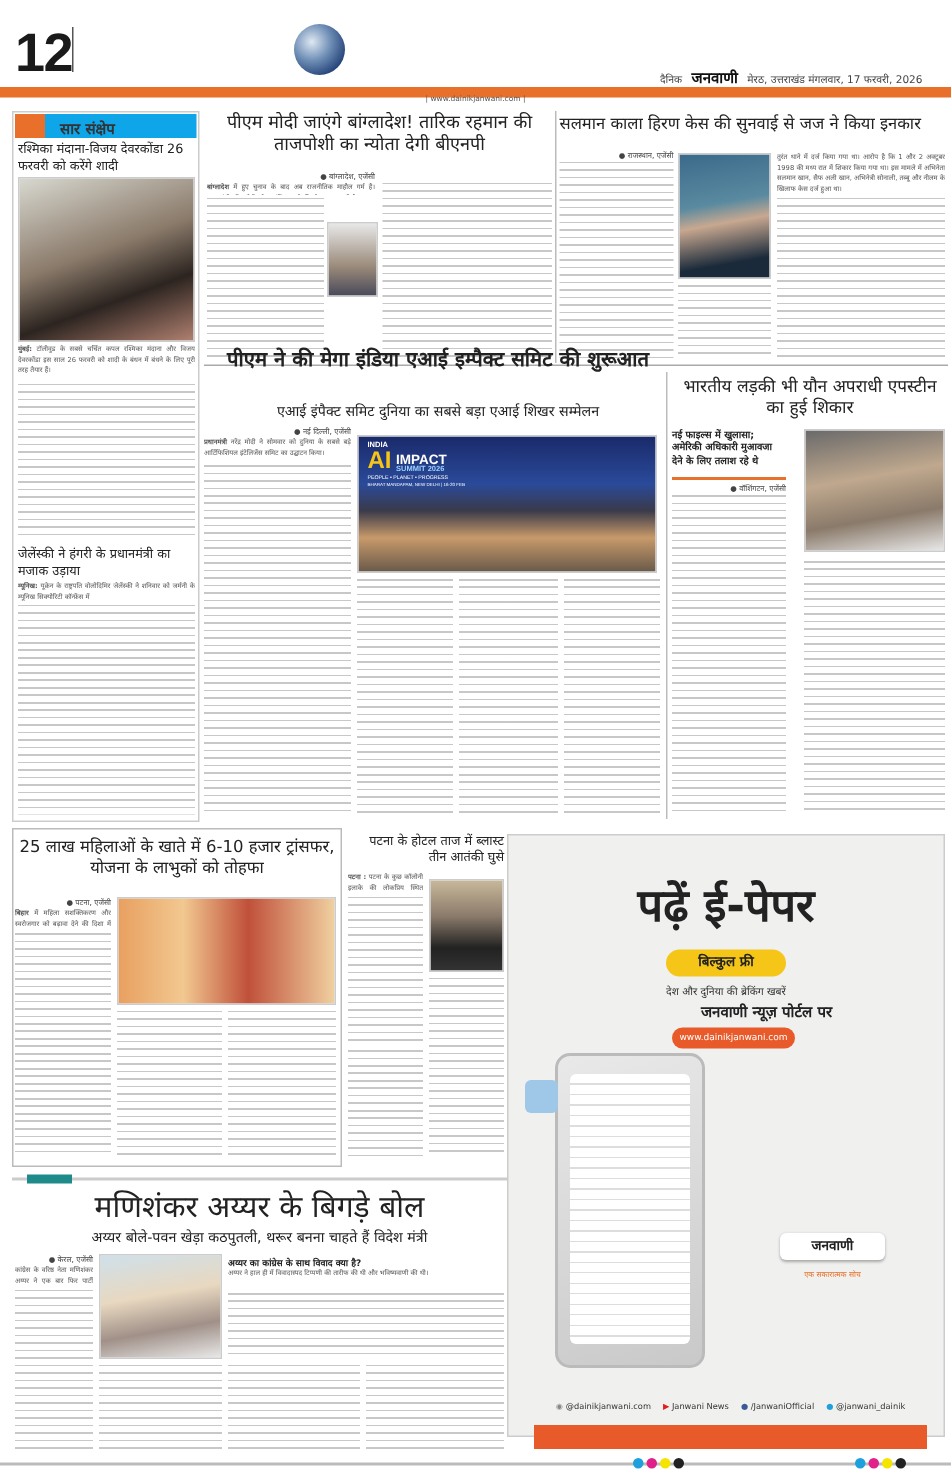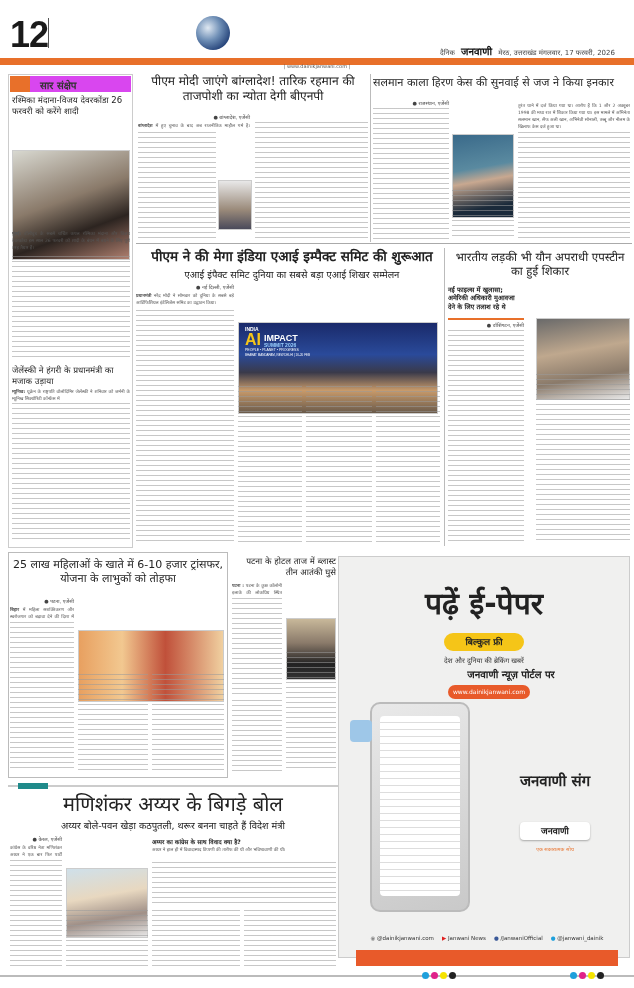--- a/index.html
+++ b/index.html
@@ -14,25 +14,25 @@
   .section-title .t2 { color: #e8702a; }
   .paper-tag { left: 440px; top: 44px; font-size: 7px; color: #444; white-space: nowrap; }
   .paper-tag b { font-size: 10px; color: #111; margin: 0 4px; }
   .orange-bar { left: 0; top: 58px; width: 634px; height: 7px; background: #e8702a; }
   .url-strip { left: 0; top: 63px; width: 634px; text-align: center; font-size: 5px; color: #555; }
   .headline { font-family: "DejaVu Sans", sans-serif; color: #222; text-align: center; line-height: 1.25; }
   .byline { font-size: 5px; color: #444; text-align: right; }
   .body-text { font-size: 4.5px; line-height: 7px; color: #555; text-align: justify; overflow: hidden; }
   .body-text::before { content: ""; }
   .lines { background: repeating-linear-gradient(to bottom, #9a9a9a 0px, #9a9a9a 1px, transparent 1px, transparent 5px); opacity: 0.55; }
-  .photo { background: #777; border: 1px solid #ccc; margin-top: 32px; }
+  .photo { background: #777; border: 1px solid #ccc; }
   .vrule { background: #bbb; width: 1px; }
   .hrule { background: #aaa; height: 1px; }
   .sidebar-box { left: 8px; top: 74px; width: 125px; height: 474px; border: 1px solid #ccc; }
-  .sar-header { left: 10px; top: 76px; width: 121px; height: 16px; background: #d946ef; }
+  .sar-header { left: 10px; top: 76px; width: 121px; height: 16px; background: #0ea5e9; }
   .sar-header .sq { position: absolute; left: 0; top: 0; width: 20px; height: 16px; background: #e8702a; }
   .sar-header span { position: absolute; left: 30px; top: 2px; font-size: 10px; color: #333; font-weight: bold; }
   .ad-box { left: 338px; top: 556px; width: 292px; height: 402px; background: #f0f0ef; border: 1px solid #ccc; }
   .ad-title { left: 338px; top: 582px; width: 292px; text-align: center; font-size: 30px; font-weight: bold; color: #222; }
   .ad-free { left: 444px; top: 633px; width: 80px; height: 18px; background: #f5c518; border-radius: 9px; text-align: center; font-size: 9px; font-weight: bold; line-height: 18px; color: #222; }
   .ad-sub { left: 338px; top: 656px; width: 292px; text-align: center; font-size: 7px; color: #333; }
   .ad-sub2 { left: 338px; top: 667px; width: 292px; text-align: center; font-size: 10px; font-weight: bold; color: #222; margin-left: 27px; }
   .ad-url { left: 448px; top: 685px; width: 82px; height: 14px; background: #e85a2a; border-radius: 7px; color: #fff; font-size: 6px; text-align: center; line-height: 14px; }
   .ad-phone { left: 370px; top: 702px; width: 100px; height: 210px; background: linear-gradient(160deg, #e9e9e9, #c9c9c9); border-radius: 10px; border: 2px solid #bbb; }
   .ad-update { left: 480px; top: 772px; width: 150px; text-align: center; font-size: 15px; font-weight: bold; color: #222; line-height: 1.2; }
@@ -97,21 +97,21 @@
 <div class="abs headline" style="left:373px;top:76px;width:258px;font-size:11px;text-align:left;">सलमान काला हिरण केस की सुनवाई से जज ने किया इनकार</div>
 <div class="abs byline" style="left:373px;top:100px;width:76px;">● राजस्थान, एजेंसी</div>
 <div class="abs lines" style="left:373px;top:108px;width:76px;height:132px;"></div>
 <div class="abs photo" style="left:452px;top:102px;width:62px;height:84px;background:linear-gradient(170deg,#3a6a8a 0%,#5a8aa0 40%,#c8a890 55%,#1a2a3a 85%);"></div>
 <div class="abs lines" style="left:452px;top:190px;width:62px;height:50px;"></div>
 <div class="abs body-text" style="left:518px;top:102px;width:112px;height:28px;">तुरंत थाने में दर्ज किया गया था। आरोप है कि 1 और 2 अक्टूबर 1998 की मध्य रात में शिकार किया गया था। इस मामले में अभिनेता सलमान खान, सैफ अली खान, अभिनेत्री सोनाली, तब्बू और नीलम के खिलाफ केस दर्ज हुआ था।</div>
 <div class="abs lines" style="left:518px;top:132px;width:112px;height:108px;"></div>
 
 <div class="abs hrule" style="left:136px;top:243px;width:496px;"></div>
 
-<div class="abs headline" style="left:136px;top:248px;width:312px;font-size:13.5px;font-weight:bold;">पीएम ने की मेगा इंडिया एआई इम्पैक्ट समिट की शुरूआत</div>
+<div class="abs headline" style="left:136px;top:232px;width:312px;font-size:13.5px;font-weight:bold;">पीएम ने की मेगा इंडिया एआई इम्पैक्ट समिट की शुरूआत</div>
 <div class="abs headline" style="left:136px;top:269px;width:312px;font-size:9.5px;">एआई इंपैक्ट समिट  दुनिया का सबसे बड़ा एआई शिखर सम्मेलन</div>
 <div class="abs byline" style="left:136px;top:284px;width:98px;">● नई दिल्ली, एजेंसी</div>
 <div class="abs body-text" style="left:136px;top:292px;width:98px;height:16px;">
   <b>प्रधानमंत्री</b>
   <span>नरेंद्र मोदी ने सोमवार को दुनिया के सबसे बड़े आर्टिफिशियल इंटेलिजेंस समिट का उद्घाटन किया।</span>
 </div>
 <div class="abs lines" style="left:136px;top:310px;width:98px;height:234px;"></div>
 <div class="abs photo" style="left:238px;top:290px;width:200px;height:92px;background:linear-gradient(180deg,#1a2a6a 0%,#2a4a9a 35%,#3a3a4a 55%,#c89a6a 75%,#6a5a4a 100%);">
   <div style="position:absolute;left:6px;top:4px;color:#fff;font-family:'Liberation Sans',sans-serif;line-height:1;">
     <div style="font-size:5px;font-weight:bold;">INDIA</div>
@@ -165,21 +165,20 @@
 <div class="abs ad-title">पढ़ें ई-पेपर</div>
 <div class="abs ad-free">बिल्कुल फ्री</div>
 <div class="abs ad-sub">देश और दुनिया की ब्रेकिंग खबरें</div>
 <div class="abs ad-sub2">जनवाणी न्यूज़ पोर्टल पर</div>
 <div class="abs ad-url">www.dainikjanwani.com</div>
 <div class="abs ad-phone">
   <div style="position:absolute;left:8px;top:12px;width:80px;height:180px;background:repeating-linear-gradient(to bottom,#fff 0,#fff 6px,#ddd 6px,#ddd 7px);border-radius:4px;"></div>
 </div>
 <div class="abs" style="left:350px;top:720px;width:22px;height:22px;background:#9ec7e8;border-radius:4px;"></div>
 <div class="abs ad-update">
-  <div>जनवाणी संग</div>
 </div>
 <div class="abs ad-logo">जनवाणी</div>
 <div class="abs ad-tagline">एक सकारात्मक सोच</div>
 <div class="abs ad-social">
   <span><span style="color:#888;">◉</span> <span>@dainikjanwani.com</span></span>
   <span><span style="color:#e02020;">▶</span> <span>Janwani News</span></span>
   <span><span style="color:#3b5998;">●</span> <span>/JanwaniOfficial</span></span>
   <span><span style="color:#1ea0dc;">●</span> <span>@janwani_dainik</span></span>
 </div>
 <div class="abs ad-bottom-bar"></div>

